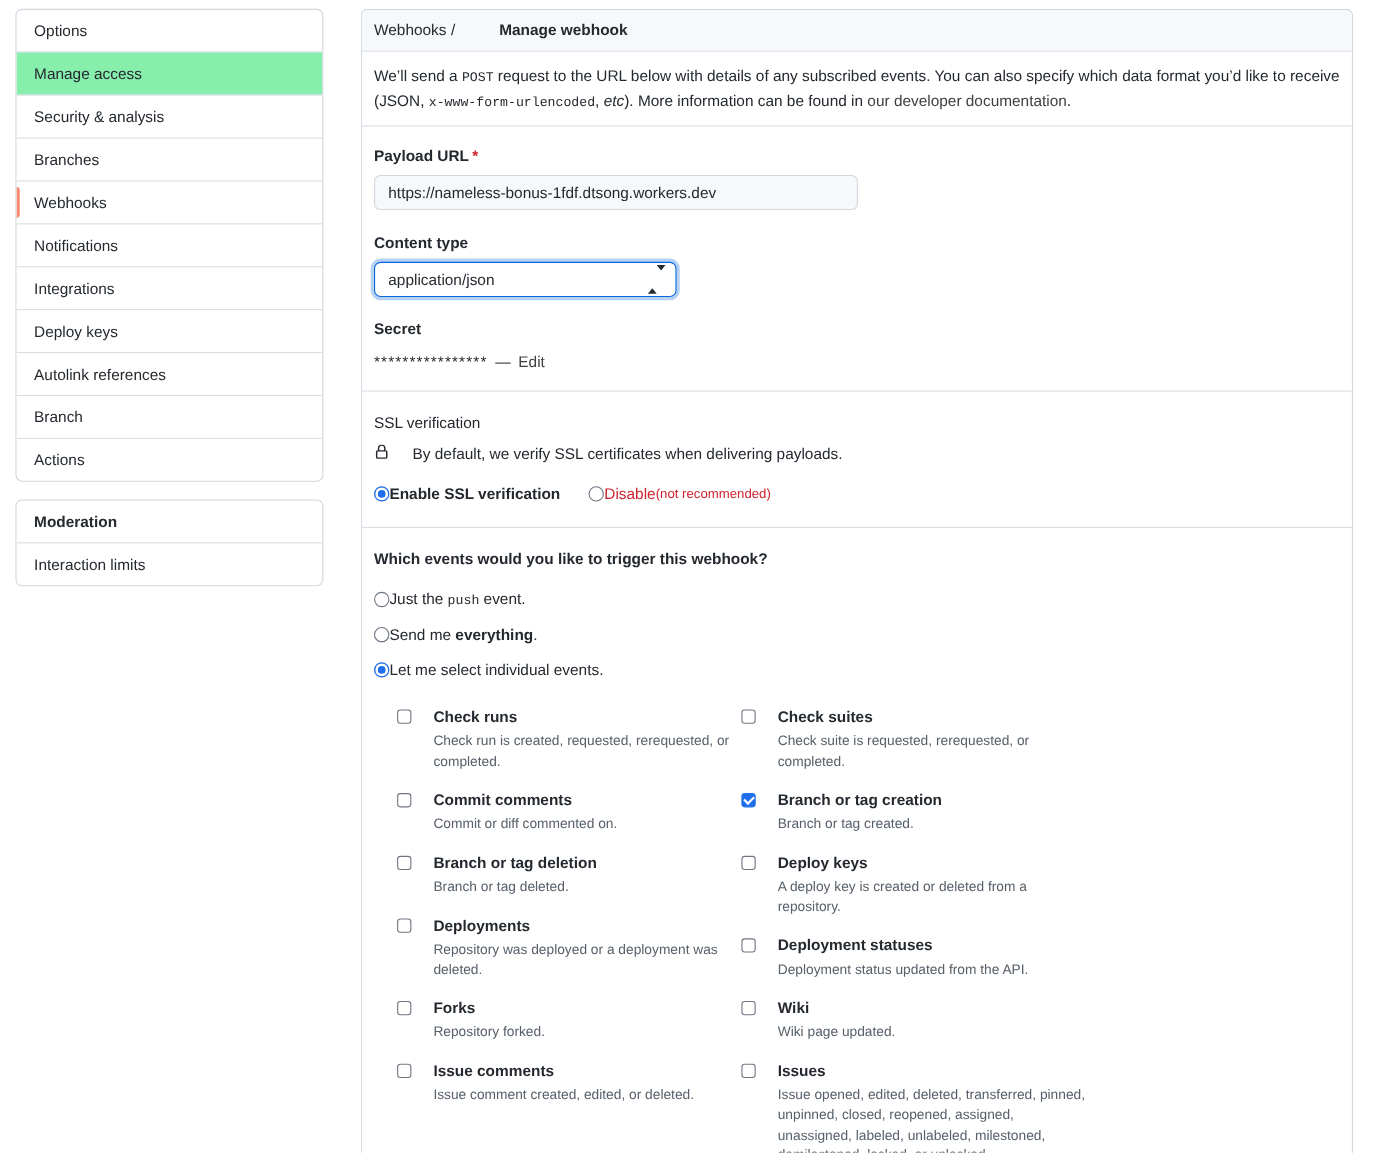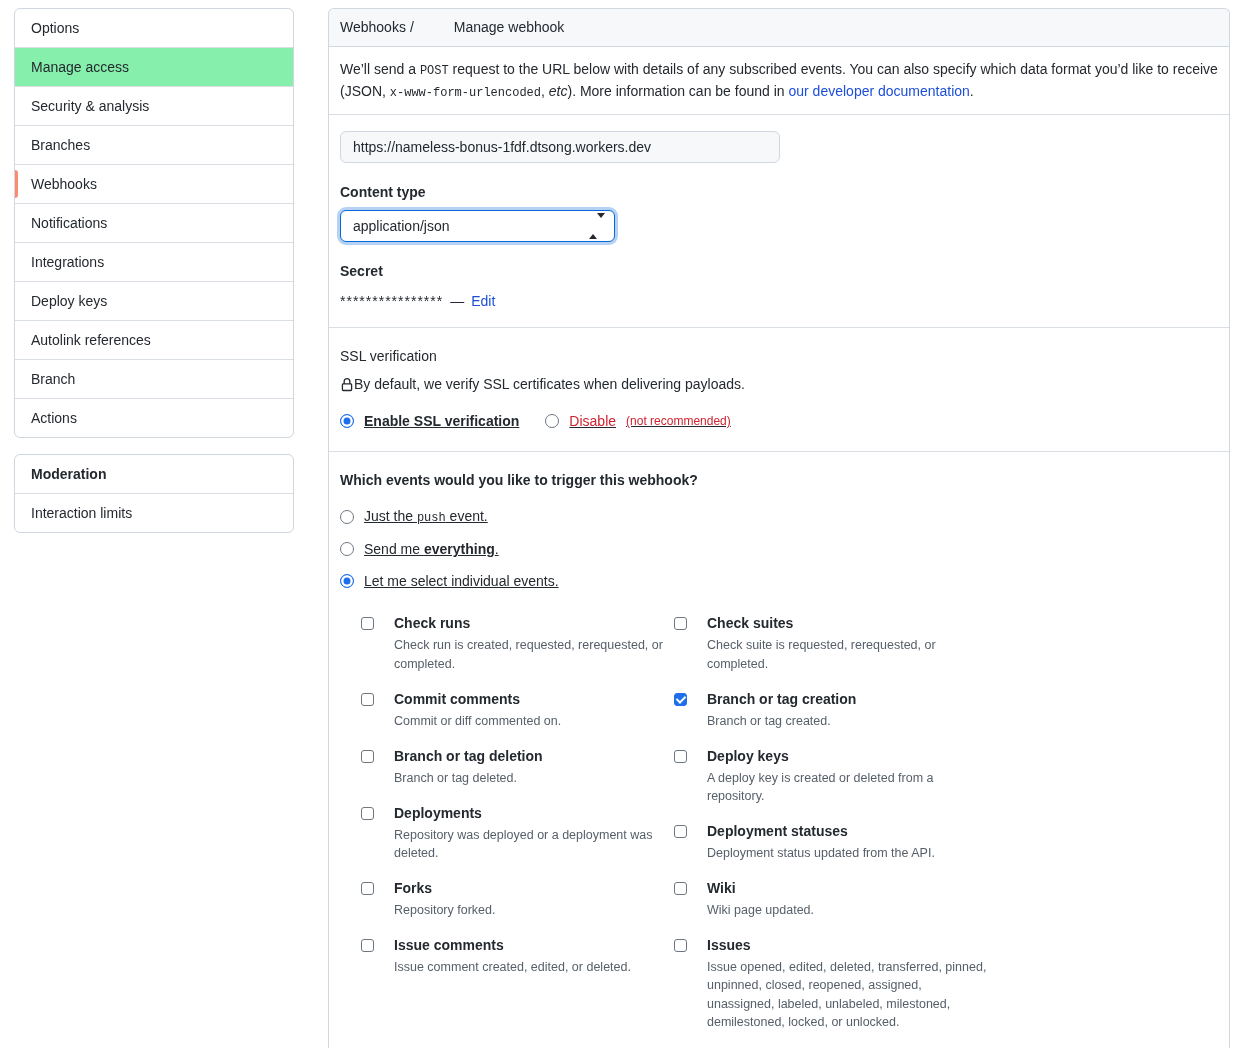--- a/index.html
+++ b/index.html
@@ -32,26 +32,26 @@
   .panel {
     flex:1; border:1px solid #d0d7de; border-radius:6px 6px 0 0; border-bottom:none;
     min-height:1100px; background:#fff;
   }
   .panel-header {
     background:#f6f8fa; padding:9px 11px; border-bottom:1px solid #d0d7de;
     border-radius:6px 6px 0 0; line-height:19px;
   }
   .panel-header .crumb { color:#24292f; text-decoration:none; }
   .panel-header .sep { margin:0 4px; color:#24292f; }
-  .panel-header .title { font-weight:400;padding-left:36px; }
+  .panel-header .title { font-weight:700;padding-left:36px; }
 
   .intro { padding:12px 11px; border-bottom:1px solid #d8dee4; line-height:1.55; max-width:900px; }
   code.inline-code { font-family:"Liberation Mono","DejaVu Sans Mono",monospace; font-size:12px;text-align:center; }
   em.etc { font-style:italic; }
-  .link { color:#1d4ed8; text-decoration:none; cursor:pointer; }
+  .link { color:#404040; text-decoration:none; cursor:pointer; }
 
   .section { padding:16px 11px 16px; border-bottom:1px solid #d8dee4; }
   .section.last { border-bottom:none; padding-bottom:40px; }
 
   .field-label { font-weight:700; margin:0 0 7px; line-height:21px; }
   .required-mark { color:#cf222e; margin-left:3px; }
   .text-input {
     display:block; width:440px; height:32px; padding:5px 12px;
     font:inherit; color:#24292f; background:#f6f8fa;
     border:1px solid #d0d7de; border-radius:6px; outline:none;
@@ -66,24 +66,24 @@
     box-shadow:0 0 0 3px rgba(9,105,218,0.3); cursor:pointer;
   }
   .select-arrows { position:absolute; right:10px; top:50%; transform:translateY(-50%); pointer-events:none; }
   .tri-up { width:0; height:0; border-left:4px solid transparent; border-right:4px solid transparent; border-bottom:5px solid #24292f; margin-bottom:2px; }
   .tri-down { width:0; height:0; border-left:4px solid transparent; border-right:4px solid transparent; border-top:5px solid #24292f; }
 
   .secret-row { display:flex; align-items:center; gap:7px; margin-top:9px; line-height:20px; }
   .masked { letter-spacing:1px; }
 
   .ssl-heading { font-weight:400; margin:4px 0 12px; }
-  .ssl-note { display:flex; align-items:flex-end; gap:0; margin:0 0 21px; }
+  .ssl-note { display:flex; align-items:flex-start; gap:21px; margin:0 0 21px; }
   .lock-icon { flex:none; display:inline-flex; }
   .radio-row { display:flex; align-items:center; gap:26px; margin-bottom:6px; }
-  .radio-opt { display:flex; align-items:center; gap:10px; cursor:pointer;text-decoration:underline; }
+  .radio-opt { display:flex; align-items:center; cursor:pointer; }
   .radio-opt .opt-bold { font-weight:700; }
   .danger { color:#cf222e; }
   .danger-note { color:#cf222e; font-size:12px; }
 
   input.radio {
     appearance:none; -webkit-appearance:none; width:14px; height:14px; margin:0;
     border:1px solid #6e7781; border-radius:50%; background:#fff; flex:none; cursor:pointer;
   }
   input.radio:checked {
     border-color:#1f6feb; background:#1f6feb; box-shadow:inset 0 0 0 2.5px #fff;
@@ -138,20 +138,23 @@
 
     <div class="panel-header">
       <a class="crumb">Webhooks</a><span class="sep">/</span><span class="title">Manage webhook</span>
     </div>
 
     <div class="intro">
       <span>We’ll send a </span><code class="inline-code">POST</code><span> request to the URL below with details of any subscribed events. You can also specify which data format you’d like to receive (JSON, </span><code class="inline-code">x-www-form-urlencoded</code><span>, </span><em class="etc">etc</em><span>). More information can be found in </span><a class="link">our developer documentation</a><span>.</span>
     </div>
 
     <div class="section">
+      <div class="field-label">
+        <span>Payload URL</span><span class="required-mark">*</span>
+      </div>
       <input class="text-input" type="text" value="https://nameless-bonus-1fdf.dtsong.workers.dev" style="">
       <div class="field-gap"></div>
       <div class="field-label">Content type</div>
       <div class="select-wrap">
         <select class="content-select">
           <option>application/json</option>
         </select>
         <span class="select-arrows"><span class="tri-up"></span><span class="tri-down"></span></span>
       </div>
       <div class="field-gap"></div>

